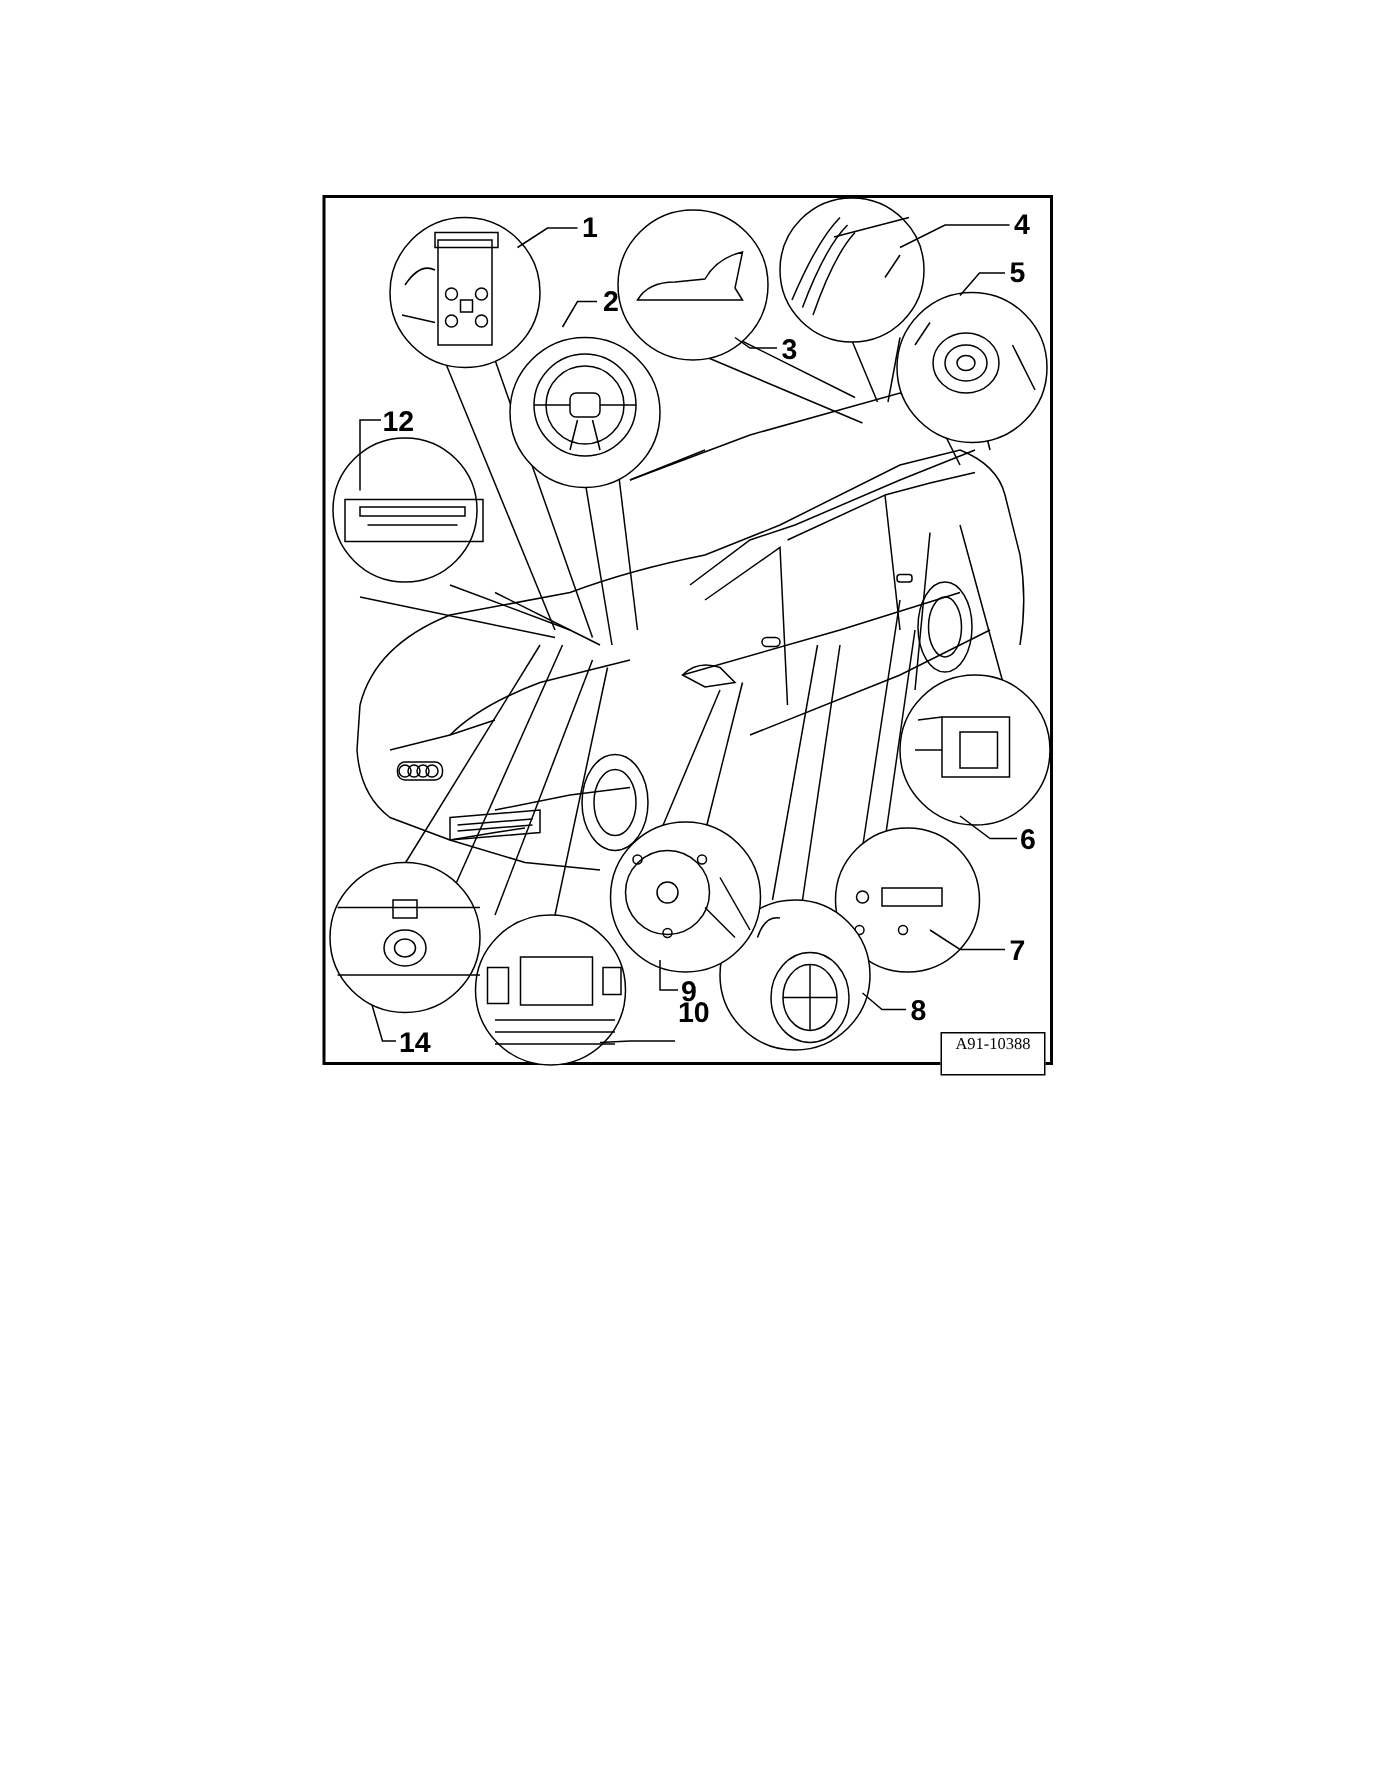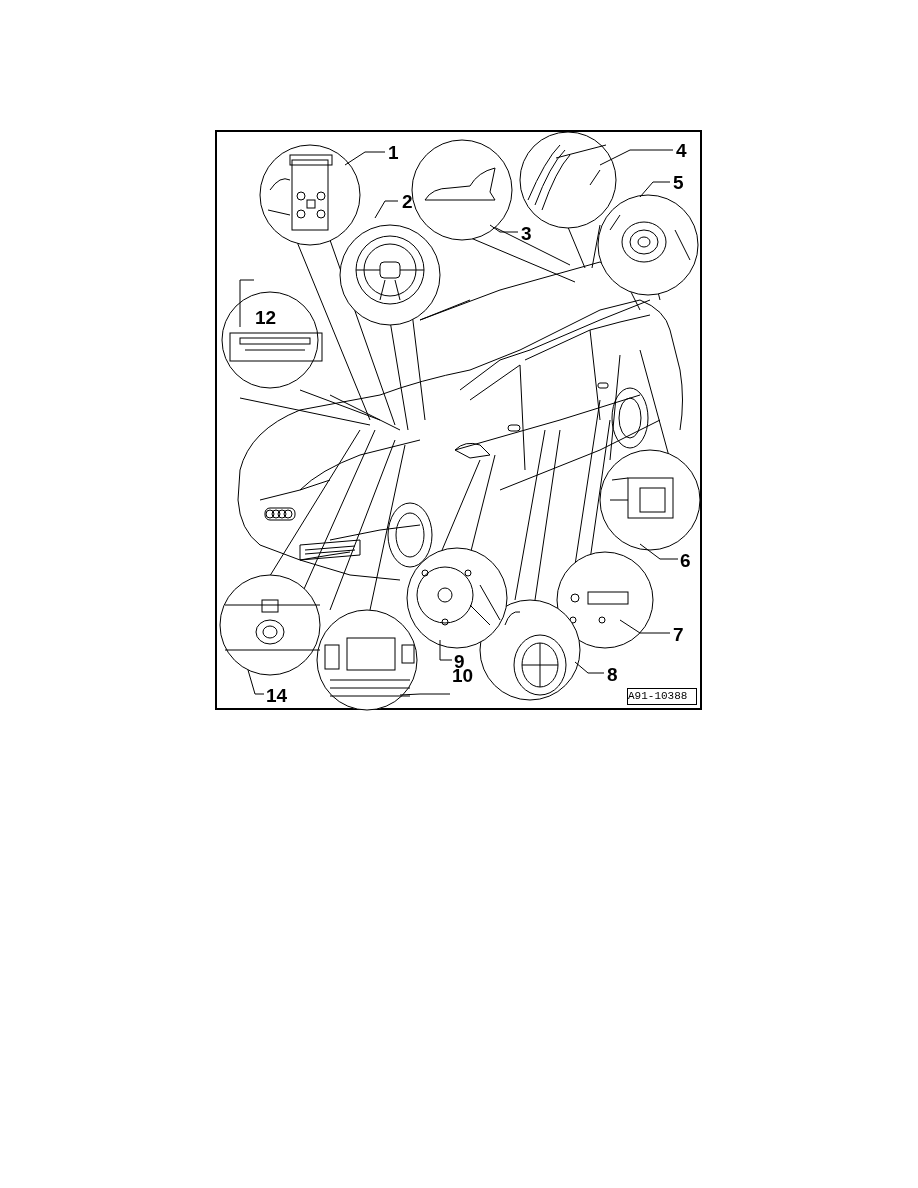--- a/index.html
+++ b/index.html
@@ -1,20 +1,20 @@
 <!DOCTYPE html>
 <html><head>
 <meta charset="utf-8">
 <style>
   html, body { margin: 0; padding: 0; background: #ffffff; }
   body { width: 918px; height: 1188px; position: relative; overflow: hidden; font-family: "Liberation Sans", sans-serif; }
   .frame { position: absolute; left: 215px; top: 130px; width: 487px; height: 580px; border: 2px solid #000; box-sizing: border-box; background: #fff; }
   svg.art { position: absolute; left: 0; top: 0; width: 918px; height: 1188px; }
   .callout { position: absolute; font-family: "Liberation Sans", sans-serif; font-weight: bold; font-size: 19px; color: #000; line-height: 1; }
-  .refbox { position: absolute; left: 627px; top: 688px; width: 70px; height: 17px; border: 1px solid #000; box-sizing: border-box; font-size: 11px; text-align: left; line-height: 15px; background: #fff; font-family: Liberation Mono, monospace; }
+  .refbox { position: absolute; left: 627px; top: 688px; width: 70px; height: 29px; border: 1px solid #000; box-sizing: border-box; font-size: 11px; text-align: center; line-height: 15px; background: #fff; font-family: Liberation Serif, serif; }
 </style>
 </head>
 <body>
 
 <div class="frame"></div>
 
 <svg class="art" viewBox="0 0 918 1188" xmlns="http://www.w3.org/2000/svg" fill="none" stroke="#000" stroke-width="1">
 
   <g>
     <path d="M240 470 Q250 430 300 410 L380 395 Q420 380 470 370 L520 350 Q560 330 600 310 L640 300 Q665 310 670 330 L680 370 Q685 400 680 430"></path>
@@ -213,15 +213,15 @@
 <div class="callout" style="left:402px; top:192px;">2</div>
 <div class="callout" style="left:521px; top:224px;">3</div>
 <div class="callout" style="left:676px; top:141px;">4</div>
 <div class="callout" style="left:673px; top:173px;">5</div>
 <div class="callout" style="left:680px; top:551px;">6</div>
 <div class="callout" style="left:673px; top:625px;">7</div>
 <div class="callout" style="left:607px; top:665px;">8</div>
 <div class="callout" style="left:454px; top:652px;">9</div>
 <div class="callout" style="left:452px; top:666px;">10</div>
 <div class="callout" style="left:266px; top:686px;">14</div>
-<div class="callout" style="left:255px; top:272px;margin-top:36px;">12</div>
+<div class="callout" style="left:255px; top:272px;">12</div>
 
 <div class="refbox">A91-10388</div>
 
 </body></html>

